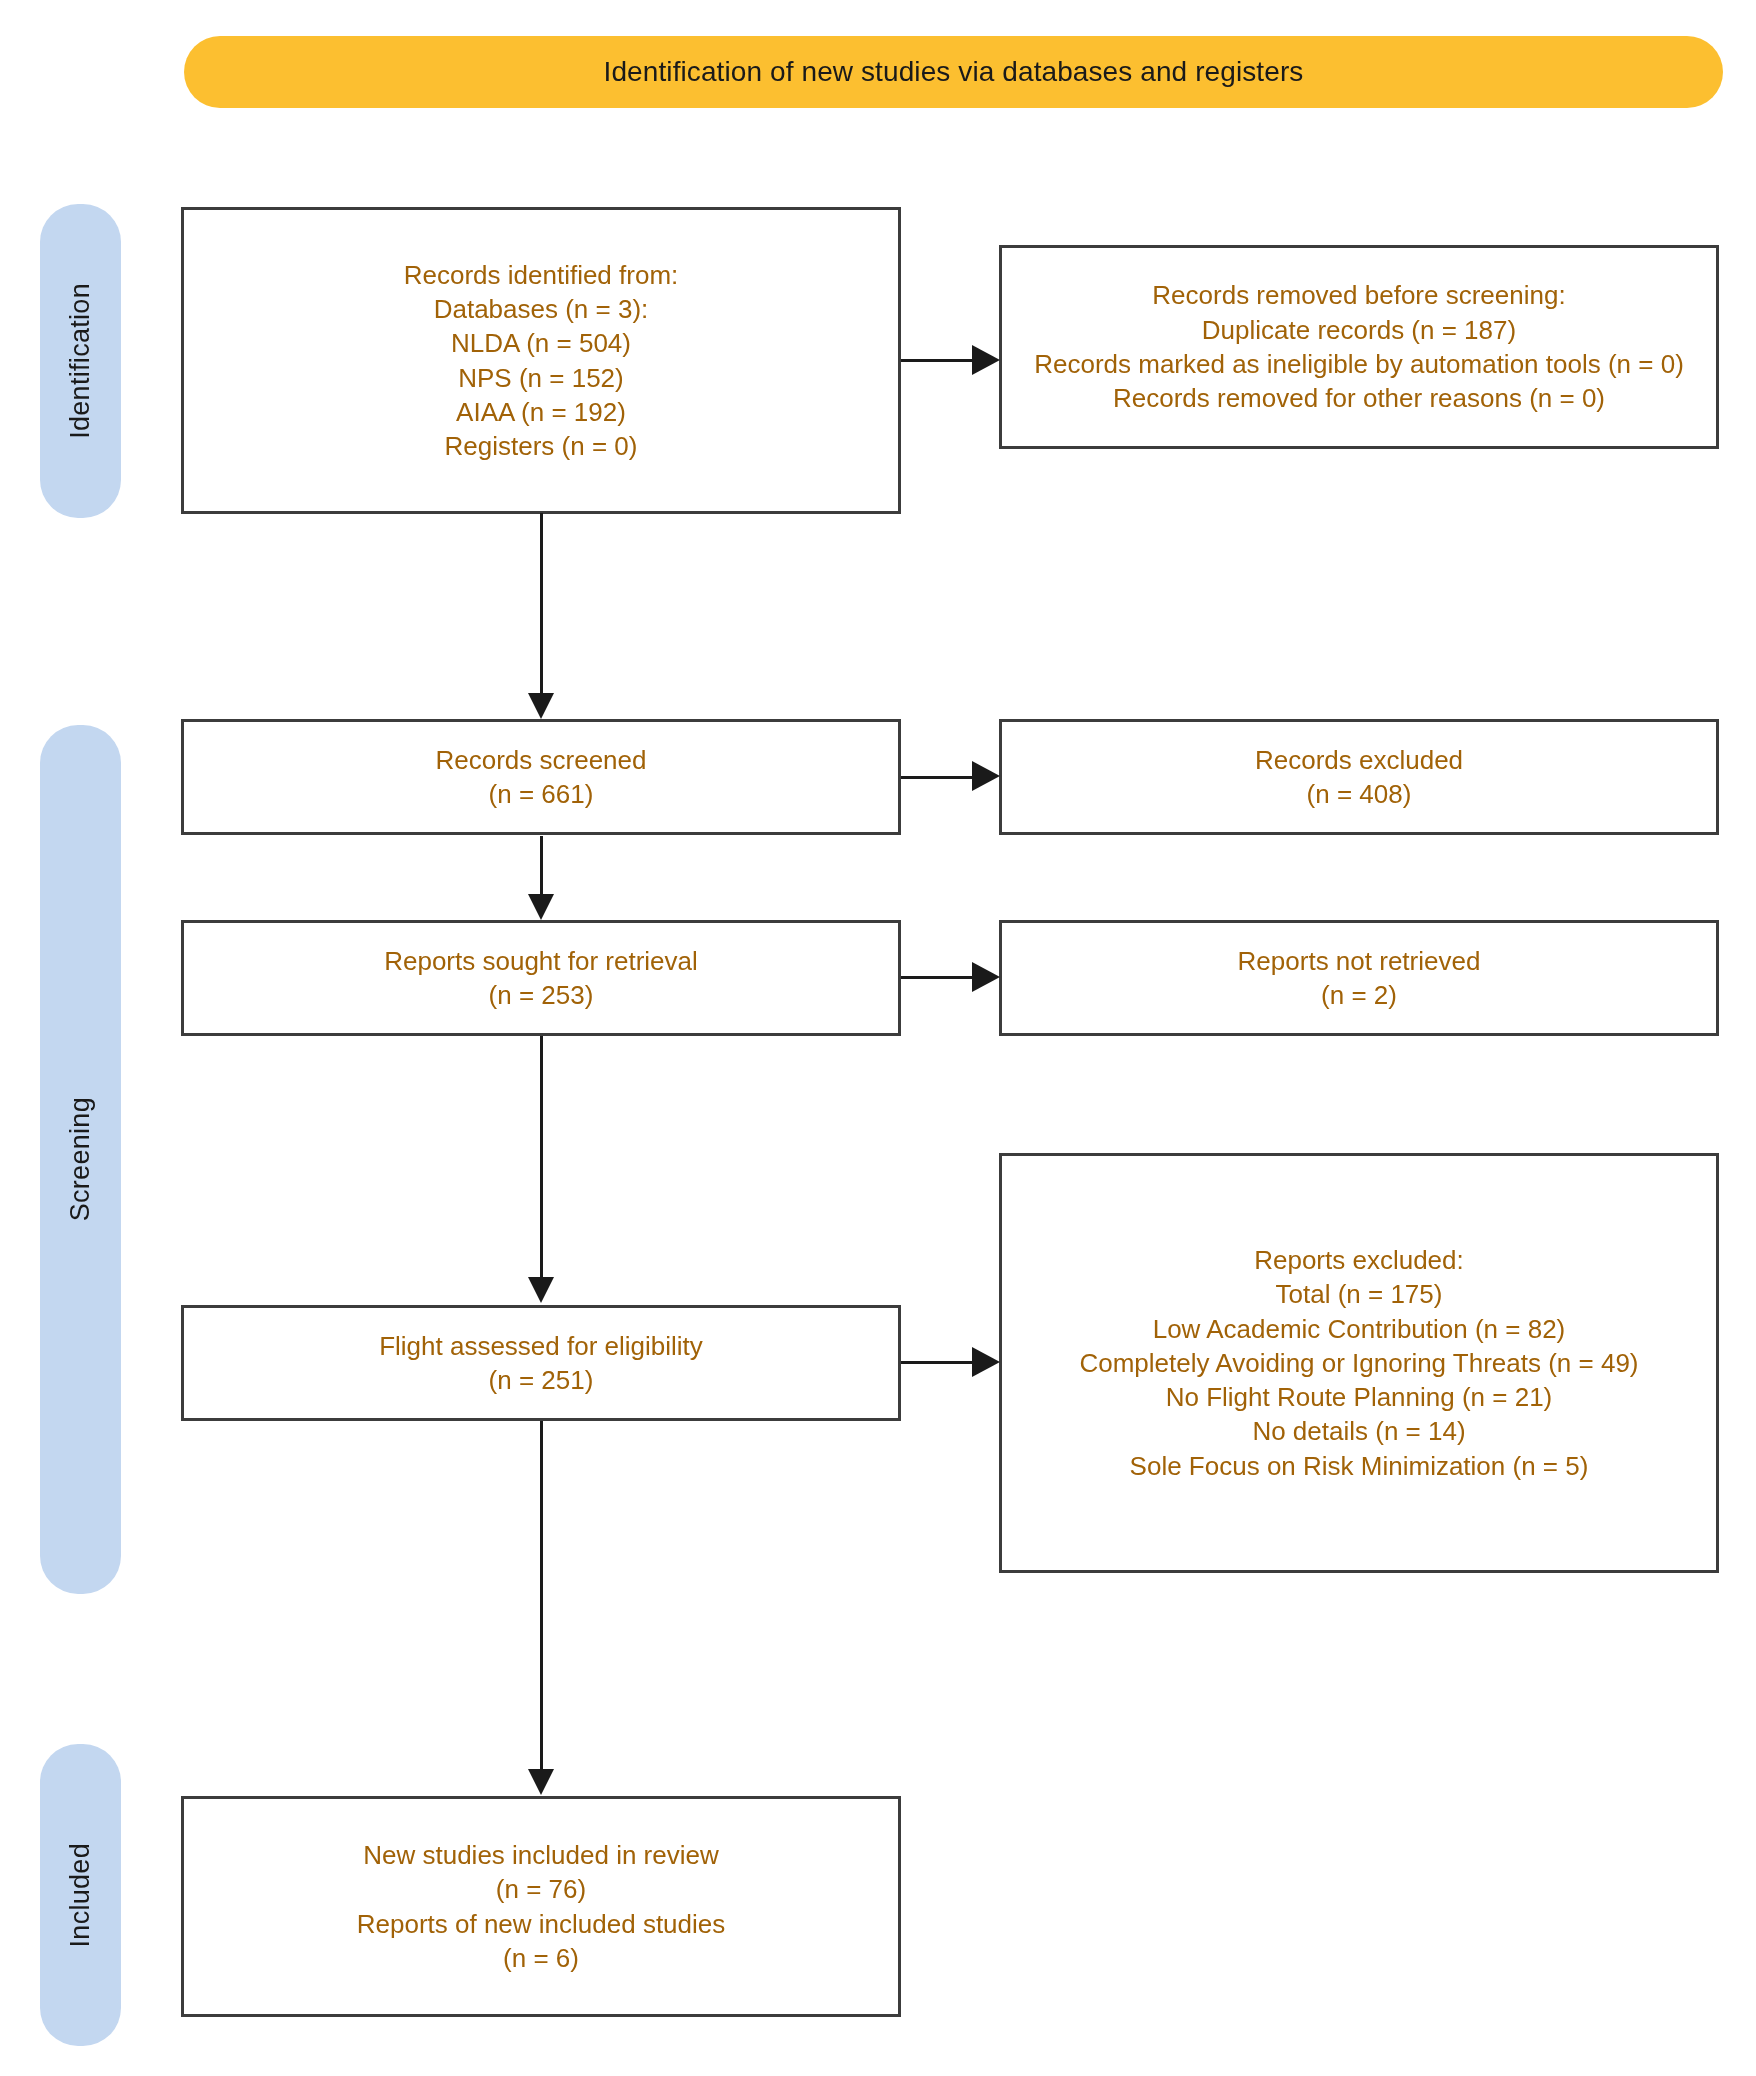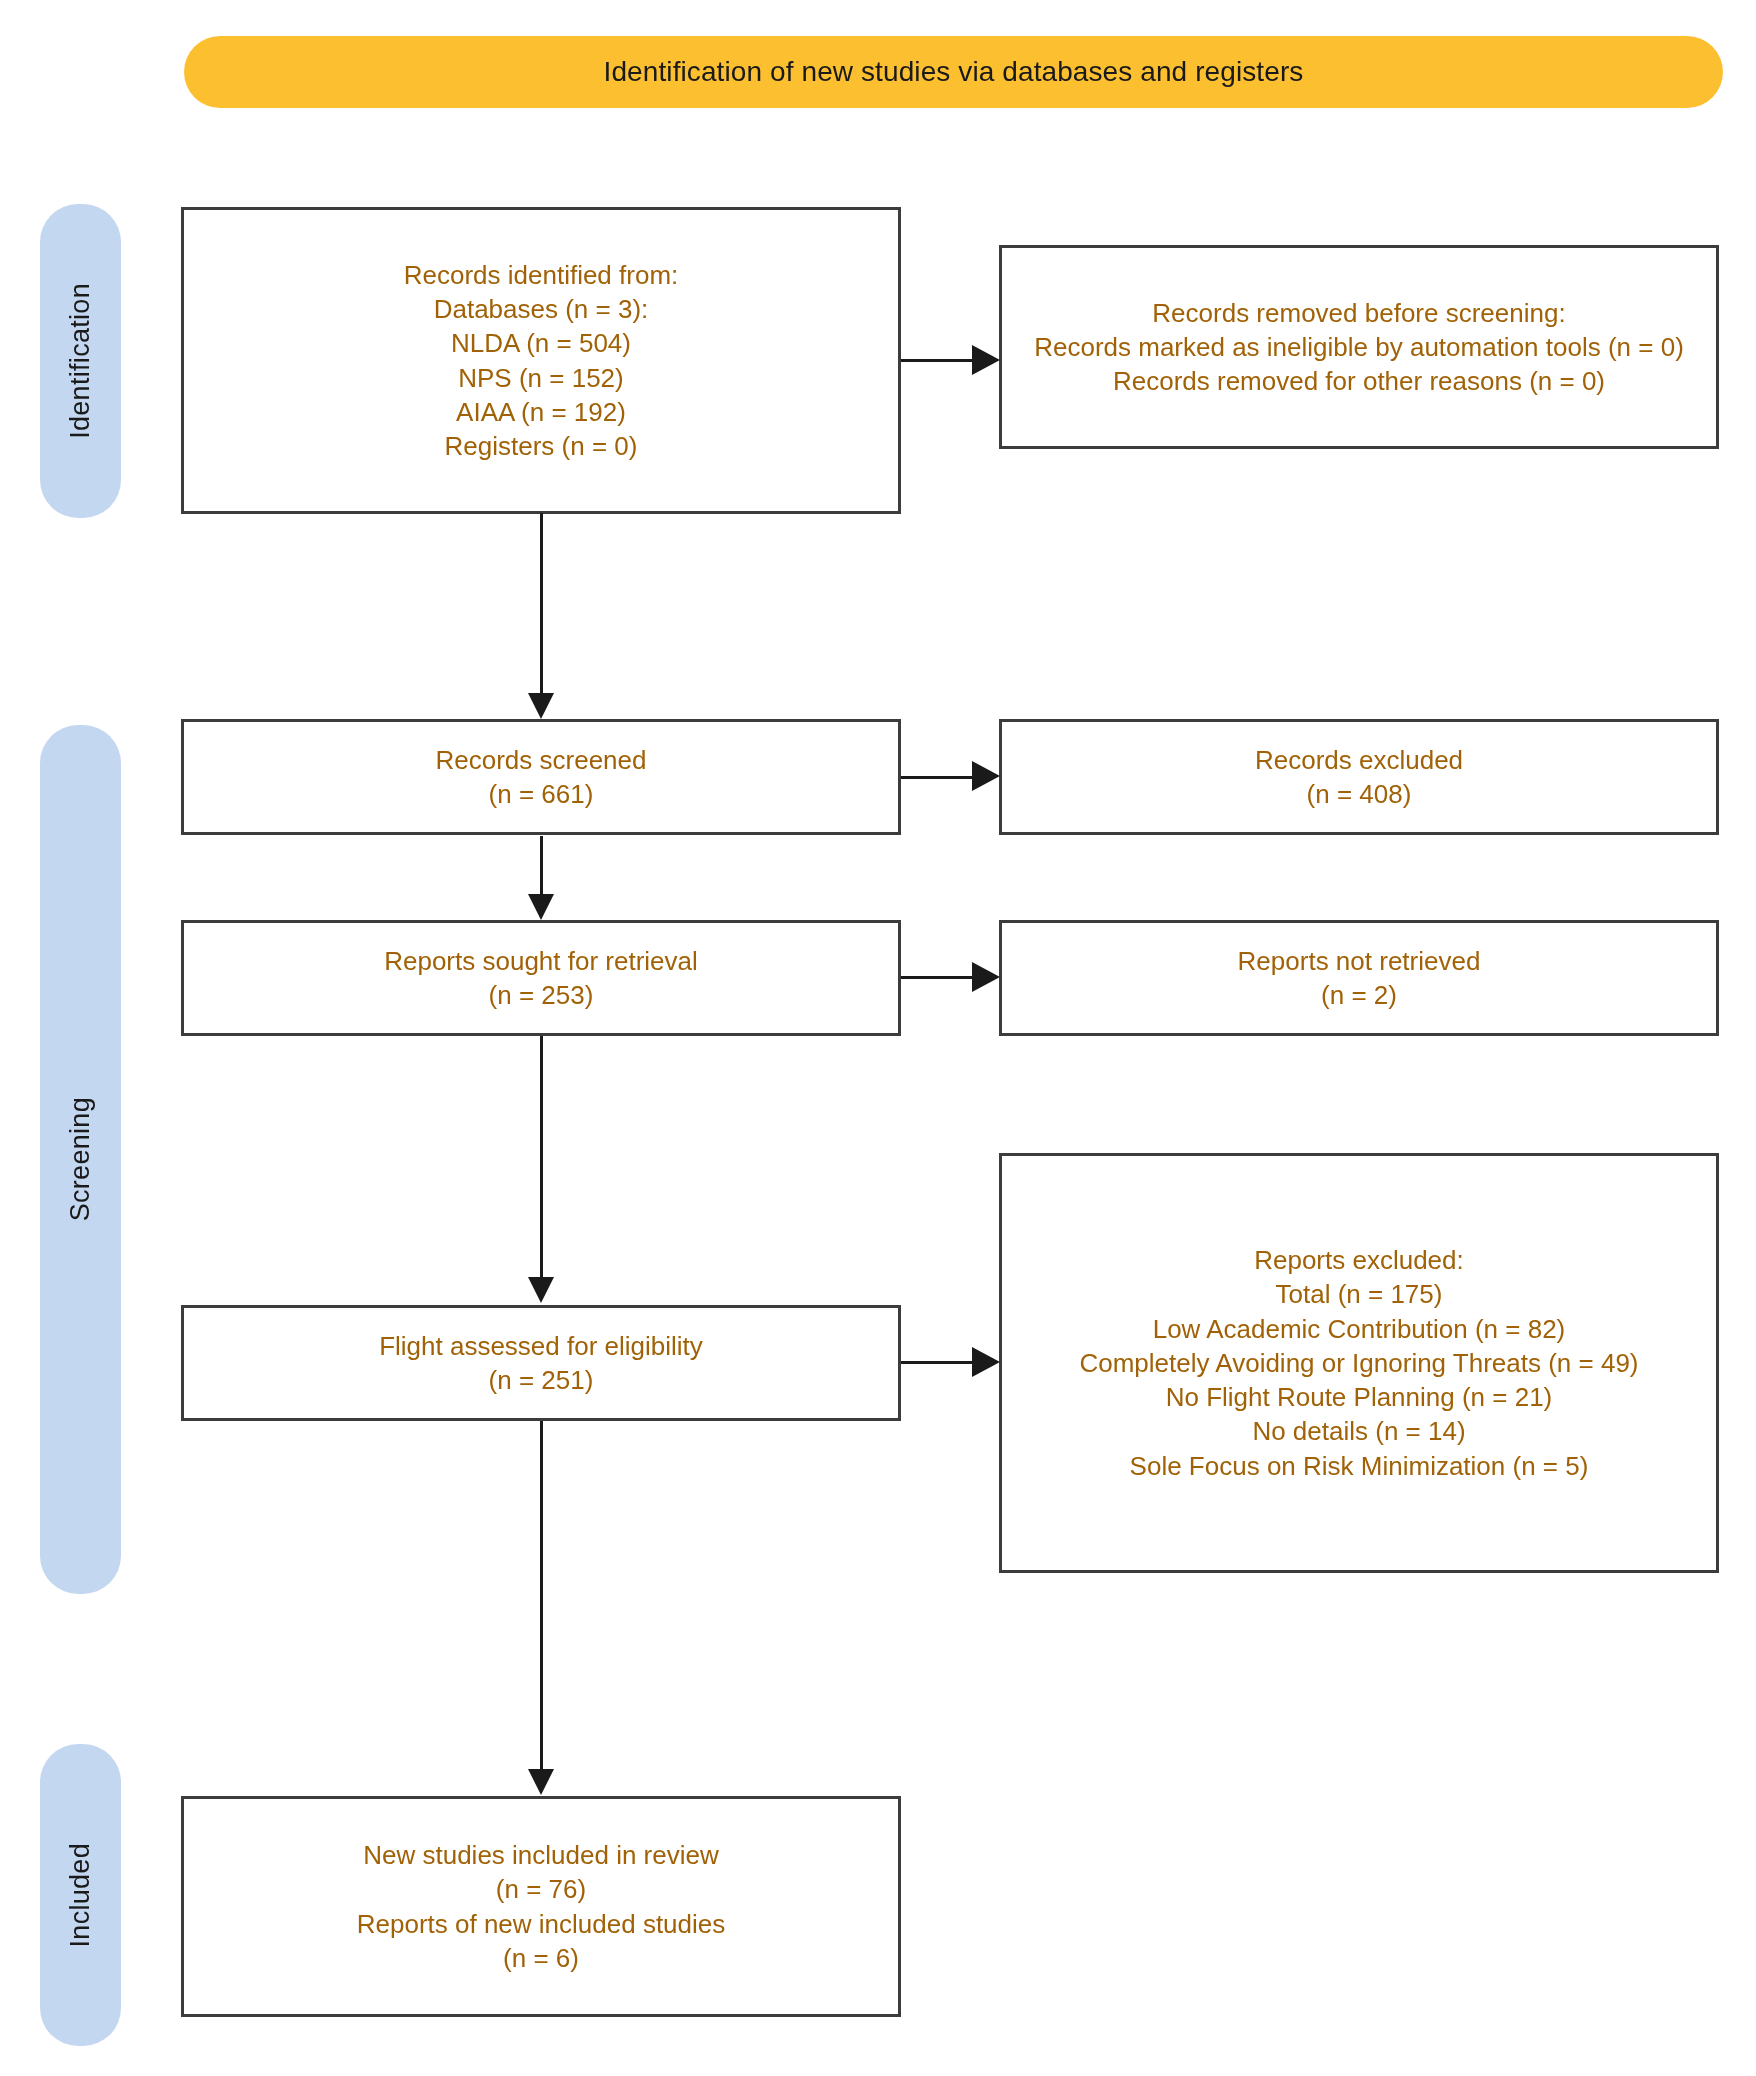--- a/index.html
+++ b/index.html
@@ -150,20 +150,21 @@
       <span class="ln">NLDA (n = 504)</span>
       <span class="ln">NPS (n = 152)</span>
       <span class="ln">AIAA (n = 192)</span>
       <span class="ln">Registers (n = 0)</span>
     </div>
   </div>
 
   <div class="box col-right b-removed">
     <div class="box-inner">
       <span class="ln">Records removed before screening:</span>
+      <span class="ln">Duplicate records (n = 187)</span>
       <span class="ln wrap">Records marked as ineligible by automation tools (n = 0)</span>
       <span class="ln">Records removed for other reasons (n = 0)</span>
     </div>
   </div>
 
   <div class="ln-h" style="left:901px; top:359px; width:71px;"></div>
   <div class="arrow-right" style="left:972px; top:345px;"></div>
 
   <div class="ln-v" style="left:540px; top:513px; height:181px;"></div>
   <div class="arrow-down" style="left:528px; top:693px;"></div>

